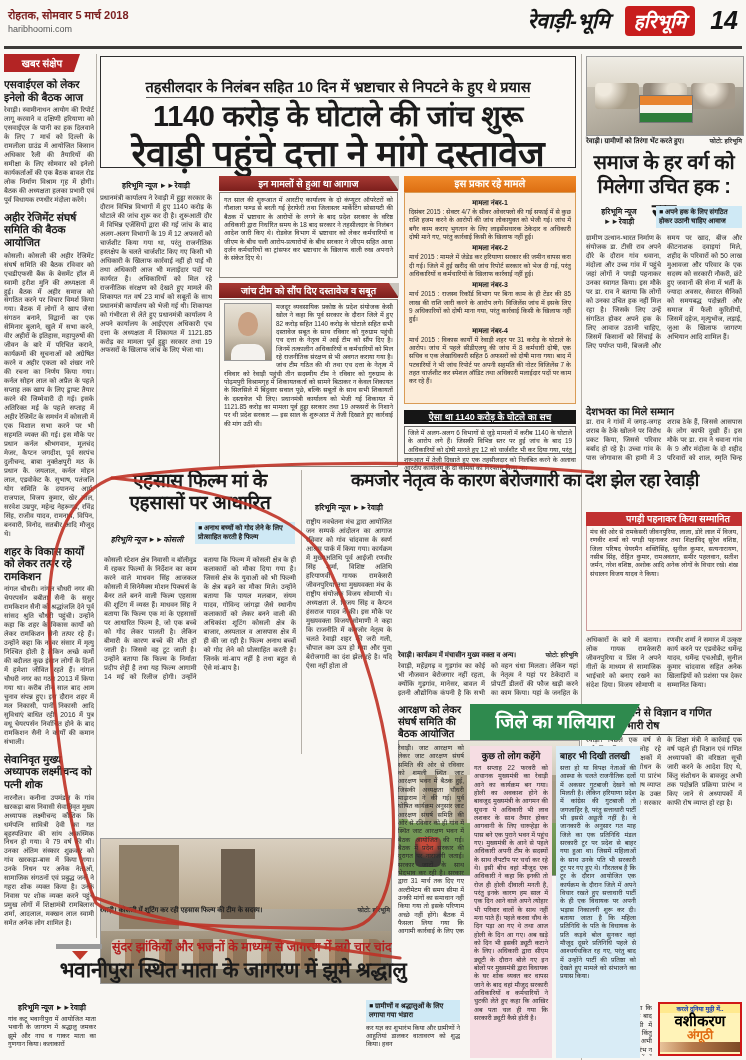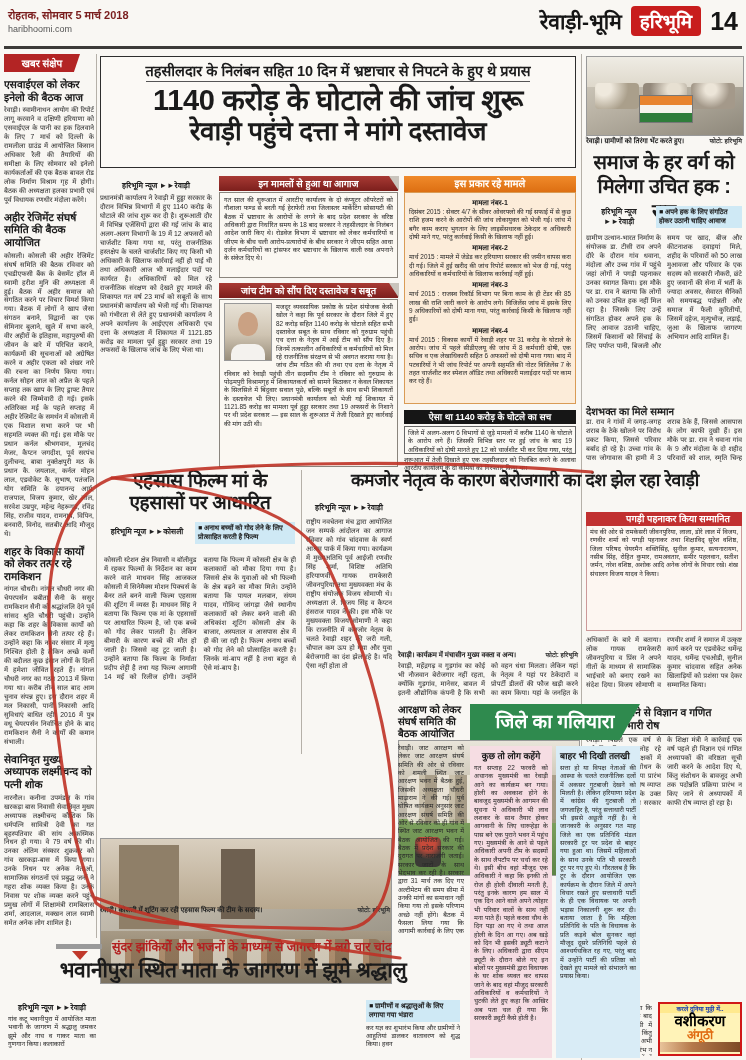--- a/index.html
+++ b/index.html
@@ -27,21 +27,21 @@
 </style>
 </head>
 <body>
 
 <div class="page">
 
   <div class="abs" style="left:8px;top:7px;">
     <div style="font-size:11px;font-weight:bold;color:#7a1d1d;">रोहतक, सोमवार 5 मार्च 2018</div>
     <div style="font-size:9px;color:#555;margin-top:2px;">haribhoomi.com</div>
   </div>
-  <div class="abs" style="right:8px;top:6px;display:flex;align-items:center;gap:9px;">
+  <div class="abs" style="right:8px;top:6px;display:flex;gap:15px;font-style:italic;">
     <div style="font-size:21px;font-weight:800;color:#151515;">रेवाड़ी-भूमि</div>
     <div style="background:#c81d1d;color:#fff;font-size:19px;font-weight:800;padding:2px 9px;border-radius:4px;">हरिभूमि</div>
     <div style="font-size:25px;font-weight:800;color:#151515;">14</div>
   </div>
   <div class="rule-h" style="left:4px;right:4px;top:46px;"></div>
 
   <div class="abs" style="left:4px;top:54px;width:90px;height:884px;overflow:hidden;">
     <div style="background:#b32424;color:#fff;font-weight:bold;font-size:10px;text-align:center;width:76px;padding:2px 0;clip-path:polygon(0 0,100% 0,92% 100%,0 100%);">खबर संक्षेप</div>
 
     <div style="margin-top:6px;">
@@ -56,24 +56,24 @@
       <div style="font-size:10.5px;font-weight:800;line-height:1.2;">शहर के विकास कार्यों को लेकर तत्पर रहे रामकिशन</div>
       <div class="tiny jt" style="margin-top:3px;">नांगल चौधरी। नांगल चौधरी नगर की चेयरपर्सन बबीता सैनी के ससुर रामकिशन सैनी को श्रद्धांजलि देने पूर्व सांसद श्रुति चौधरी पहुंची। उन्होंने कहा कि शहर के विकास कार्यों को लेकर रामकिशन सैनी तत्पर रहे हैं। उन्होंने कहा कि नश्वर संसार में मृत्यु निश्चित होती है लेकिन अच्छे कर्मों की बदौलत कुछ इंसान लोगों के दिलों में हमेशा जीवित रहते हैं। नांगल चौधरी नगर का गठन 2013 में किया गया था। करीब तीन साल बाद आम चुनाव संपन्न हुए। इस दौरान शहर में मल निकासी, पानी निकासी आदि सुविधाएं बाधित रही। 2016 में पुत्र वधू चेयरपर्सन निर्वाचित होने के बाद रामकिशन सैनी ने कार्यों की कमान संभाली।</div>
     </div>
     <div style="margin-top:6px;">
       <div style="font-size:10.5px;font-weight:800;line-height:1.2;">सेवानिवृत मुख्य अध्यापक लक्ष्मीचन्द को पत्नी शोक</div>
       <div class="tiny jt" style="margin-top:3px;">नारनौल। कनीना उपमंडल के गांव खरकड़ा बास निवासी सेवानिवृत मुख्य अध्यापक लक्ष्मीचन्द कौशिक कि धर्मपत्नि सावित्री देवी का गत बृहस्पतिवार की सांय आकस्मिक निधन हो गया। वे 79 वर्ष की थी। उनका अंतिम संस्कार शुक्रवार को गांव खरकड़ा-बास में किया गया। उनके निधन पर अनेक नेताओं, सामाजिक संगठनों एवं प्रबुद्ध जनों ने गहरा शोक व्यक्त किया है। उनके निवास पर शोक व्यक्त करने पहुंचे प्रमुख लोगों में शिक्षामंत्री रामबिलास शर्मा, आदलाल, मक्खन लाल स्वामी समेत अनेक लोग शामिल है।</div>
     </div>
   </div>
   <div class="rule-v" style="left:96px;top:54px;height:884px;"></div>
 
-  <div class="abs" style="left:100px;top:56px;width:476px;height:112px;border:1.5px solid #2e2e2e;box-sizing:border-box;padding:3px 8px;text-align:center;background:#fbf9f5;">
+  <div class="abs" style="left:100px;top:56px;width:476px;height:112px;border:1.5px solid #2e2e2e;box-sizing:border-box;padding:19px 8px;text-align:center;background:#fbf9f5;">
     <div style="font-size:14.5px;font-weight:800;border-bottom:1px solid #555;display:inline-block;padding-bottom:1px;">तहसीलदार के निलंबन सहित 10 दिन में भ्रष्टाचार से निपटने के हुए थे प्रयास</div>
     <div class="headline-serif" style="font-size:29px;line-height:1.14;margin-top:2px;">1140 करोड़ के घोटाले की जांच शुरू</div>
-    <div class="headline-serif" style="font-size:26px;line-height:1.14;">रेवाड़ी पहुंचे दत्ता ने मांगे दस्तावेज</div>
+    <div class="headline-serif" style="font-size:36px;line-height:1.14;">रेवाड़ी पहुंचे दत्ता ने मांगे दस्तावेज</div>
   </div>
 
   <div class="abs" style="left:100px;top:175px;width:112px;height:294px;overflow:hidden;">
     <div class="byline" style="margin:5px 0 4px;">हरिभूमि न्यूज ►►रेवाड़ी</div>
     <div class="tiny jt">प्रधानमंत्री कार्यालय ने रेवाड़ी में हुड्डा सरकार के दौरान विभिन्न विभागों में हुए 1140 करोड़ के घोटाले की जांच शुरू कर दी है। शुरूआती दौर में विभिन्न एजेंसियों द्वारा की गई जांच के बाद अलग-अलग विभागों के 19 में 12 अफसरों को चार्जशीट किया गया था, परंतु राजनीतिक हस्तक्षेप के चलते चार्जशीट किए गए किसी भी अधिकारी के खिलाफ कार्रवाई नहीं हो पाई थी तथा अधिकारी आज भी मलाईदार पदों पर कार्यरत है। अधिकारियों को मिल रहे राजनीतिक संरक्षण को देखते हुए मामले की शिकायत गत वर्ष 23 मार्च को सबूतों के साथ प्रधानमंत्री कार्यालय को भेजी गई थी। शिकायत को गंभीरता से लेते हुए प्रधानमंत्री कार्यालय ने अपने कार्यालय के आईएएस अधिकारी एच दत्ता के अध्यक्षता में शिकायत में 1121.85 करोड़ का मामला पूर्व हुड्डा सरकार तथा 19 अफसरों के खिलाफ जांच के लिए भेजा था।</div>
   </div>
 
   <div class="abs" style="left:219px;top:176px;width:179px;">
     <div class="hbar">इन मामलों से हुआ था आगाज</div>
     <div class="bodybox tiny2 jt" style="height:86px;margin-top:1px;">गत साल की शुरूआत में आरटीए कार्यालय के दो कंप्यूटर ऑपरेटरों को गौशाला फण्ड से बरती गई हेराफेरी तथा जिलास्तर मार्केटिंग सोसायटी की बैठक में भ्रष्टाचार के आरोपों के लगने के बाद प्रदेश सरकार के वरिष्ठ अधिकारी द्वारा निर्धारित समय के 18 बाद सरकार ने तहसीलदार के निलंबन आदेश जारी किए थे। रोडवेज विभाग में भ्रष्टाचार को लेकर कर्मचारियों व जीएम के बीच चली आरोप-प्रत्यारोपों के बीच सरकार ने जीएम सहित आधा दर्जन कर्मचारियों का ट्रांसफर कर भ्रष्टाचार के खिलाफ वाली रुख अपनाने के संकेत दिए थे।</div>
@@ -95,21 +95,21 @@
       <div class="casehead">मामला नंबर-1</div>
       <div class="tiny2 jt">दिसंबर 2015 : सेक्टर 4/7 के सीवर ओवरफ्लो की गई सफाई में से कुछ राशि हजम करने के आरोपों की जांच लोकायुक्त को भेजी गई। जांच में बगैर काम कराए भुगतान के लिए लाइसेंसधारक ठेकेदार व अधिकारी दोषी माने गए, परंतु कार्रवाई किसी के खिलाफ नहीं हुई।</div>
       <div class="casehead">मामला नंबर-2</div>
       <div class="tiny2 jt">मार्च 2015 : मामले में जेडेड कर हरियाणा सरकार की जमीन वापस करा दी गई। जिले में हुई खरीद की जांच रिपोर्ट सरकार को भेज दी गई, परंतु अधिकारियों व कर्मचारियों के खिलाफ कार्रवाई नहीं हुई।</div>
       <div class="casehead">मामला नंबर-3</div>
       <div class="tiny2 jt">मार्च 2015 : राजस्व रिकॉर्ड विभाग पर बिना काम के ही टेंडर की 85 लाख की राशि जारी करने के आरोप लगे। विजिलेंस जांच में इसके लिए 9 अधिकारियों को दोषी माना गया, परंतु कार्रवाई किसी के खिलाफ नहीं हुई।</div>
       <div class="casehead">मामला नंबर-4</div>
       <div class="tiny2 jt">मार्च 2015 : विकास कार्यों में रेवाड़ी शहर पर 31 करोड़ के घोटाले के आरोप। जांच में पहले सीडीएलयू की जांच में 8 कर्मचारी दोषी, एक सचिव व एक लेखाधिकारी सहित 6 अफसरों को दोषी माना गया। बाद में पटवारियों ने भी जांच रिपोर्ट पर अपनी सहमति की नोटर विजिलेंस 7 के तहत चार्जशीट कर स्पेशल ऑडिट तथा अधिकारी मलाईदार पदों पर काम कर रहे हैं।</div>
     </div>
   </div>
-  <div class="abs" style="left:404px;top:410px;width:172px;background:#161616;color:#fff;font-size:9px;font-weight:bold;text-align:center;line-height:14px;">ऐसा था 1140 करोड़ के घोटले का सच</div>
+  <div class="abs" style="left:404px;top:410px;width:172px;background:#161616;color:#fff;font-size:9px;font-weight:bold;text-align:center;line-height:14px;text-decoration:underline;">ऐसा था 1140 करोड़ के घोटले का सच</div>
   <div class="abs" style="left:404px;top:426px;width:172px;border:1px solid #666;padding:2px 3px;box-sizing:border-box;height:28px;overflow:hidden;background:#fbf9f4;">
     <div class="tiny2 jt">जिले में अलग-अलग 6 विभागों से जुड़े मामलों में करीब 1140 के घोटाले के आरोप लगे हैं। जिसकी विभिन्न स्तर पर हुई जांच के बाद 19 अधिकारियों को दोषी मानते हुए 12 को चार्जशीट भी कर दिया गया, परंतु यह कार्रवाई केवल कागजों तक रह गई तथा दोषी ठहराए गए अफसर व कर्मचारी आज भी मलाईदार पदों पर विराजमान हैं।</div>
   </div>
   <div class="abs tiny2 jt" style="left:404px;top:456px;width:172px;height:14px;overflow:hidden;">शुरूआत में तेजी दिखाते हुए एक तहसीलदार को निलंबित करने के अलावा आरटीए कार्यालय के दो कर्मियों को गिरफ्तार किया था।</div>
 
   <div class="rule-v" style="left:581px;top:54px;height:1006px;"></div>
 
   <div class="abs photo" style="left:586px;top:56px;width:156px;height:78px;border:1px solid #999;">
     <div style="position:absolute;left:0;top:0;right:0;height:30px;background:linear-gradient(180deg,#efece4,#ded8cb);"></div>
     <div style="position:absolute;left:8px;top:26px;width:140px;height:26px;display:flex;gap:4px;">
@@ -148,21 +148,21 @@
   <div class="abs tiny2 jt" style="left:586px;top:1004px;width:66px;height:52px;overflow:hidden;">जारी है। कड़ा ने बताया कि लंबे अर्से एक समय के बाद जल्द ही वरिष्ठता सूची में संशोधन तो किया, किंतु संशोधन के बावजूद अभी तक पदोन्नति प्रक्रिया प्रारंभ न किए जाने से अध्यापकों में काफी रोष व्याप्त हो रहा है।</div>
   <div class="abs" style="left:658px;top:1002px;width:84px;height:54px;border:2px solid #d01818;background:#fff3b8;box-sizing:border-box;text-align:center;overflow:hidden;">
     <div style="font-size:6.3px;font-weight:bold;color:#1b3fae;background:#ffe98e;">करले दुनिया मुठ्ठी में..</div>
     <div style="font-size:15px;font-weight:800;color:#000000;line-height:1.05;">वशीकरण</div>
     <div style="font-size:12px;font-weight:800;color:#e06a10;line-height:1.0;">अंगूठी</div>
     <div style="height:10px;margin-top:1px;background:linear-gradient(90deg,#e8c39a,#b5794a 40%,#7d4a26);"></div>
   </div>
 
   <div class="abs headline-serif" style="left:104px;top:470px;width:192px;font-size:19px;line-height:1.18;text-align:center;">एहसास फिल्म मां के एहसासों पर आधारित</div>
   <div class="abs" style="left:104px;top:522px;width:192px;display:flex;gap:5px;align-items:flex-start;">
-    <div class="byline" style="width:86px;margin-top:4px;">हरिभूमि न्यूज ►►कोसली</div>
+    <div class="byline" style="width:86px;margin-top:12px;font-style:italic;">हरिभूमि न्यूज ►►कोसली</div>
     <div class="hl" style="width:100px;font-size:6.8px;line-height:1.3;">■ अनाथ बच्चों को गोद लेने के लिए प्रोत्साहित करती है फिल्म</div>
   </div>
   <div class="abs tiny jt" style="left:104px;top:556px;width:192px;height:198px;column-count:2;column-gap:7px;overflow:hidden;">कोसली स्टेशन क्षेत्र निवासी व बॉलीवुड में रहकर फिल्मों के निर्देशन का काम करने वाले माधवन सिंह आजकल कोसली में सिनेमैक्स मोशन पिक्चर्स के बैनर तले बनने वाली फिल्म एहसास की शूटिंग में व्यस्त हैं। माधवन सिंह ने बताया कि फिल्म एक मां के एहसासों पर आधारित फिल्म है, जो एक बच्चे को गोद लेकर पालती है। लेकिन बीमारी के कारण बच्चे की मौत हो जाती है। जिससे वह टूट जाती है। उन्होंने बताया कि फिल्म के निर्माता प्रदीप शेट्टी है तथा यह फिल्म आगामी 14 मई को रिलीज होगी। उन्होंने बताया कि फिल्म में कोसली क्षेत्र के ही कलाकारों को मौका दिया गया है। जिससे क्षेत्र के युवाओं को भी फिल्मी के क्षेत्र बढ़ने का मौका मिले। उन्होंने बताया कि पायल मलबान, संयम यादव, गोविन्द जांगड़ा जैसे स्थानीय कलाकारों को लेकर बनने वाली की अधिकांश शूटिंग कोसली क्षेत्र के बाजार, अस्पताल व आसपास क्षेत्र में ही की जा रही है। फिल्म अनाथ बच्चों को गोद लेने को प्रोत्साहित करती है। जिनके मां-बाप नहीं है तथा बहुत से ऐसे मां-बाप है।</div>
 
   <div class="abs photo" style="left:100px;top:758px;width:290px;height:144px;border:1px solid #999;">
     <div style="position:absolute;left:0;top:0;right:0;height:70px;background:linear-gradient(180deg,#d9cfbf,#b8a88f);"></div>
     <div style="position:absolute;left:18px;top:6px;width:60px;height:84px;background:#8f7f68;"></div>
     <div style="position:absolute;left:120px;top:10px;width:34px;height:70px;background:#6e6050;"></div>
     <div style="position:absolute;left:0;bottom:0;right:0;height:52px;background:linear-gradient(180deg,#a79a85,#7c7260);"></div>
     <div style="position:absolute;left:10px;bottom:14px;width:270px;height:30px;background:repeating-linear-gradient(90deg,#ded6c6 0 14px,#b08c6a 14px 20px,#8d6f52 20px 34px);opacity:.8;border-radius:6px;"></div>

